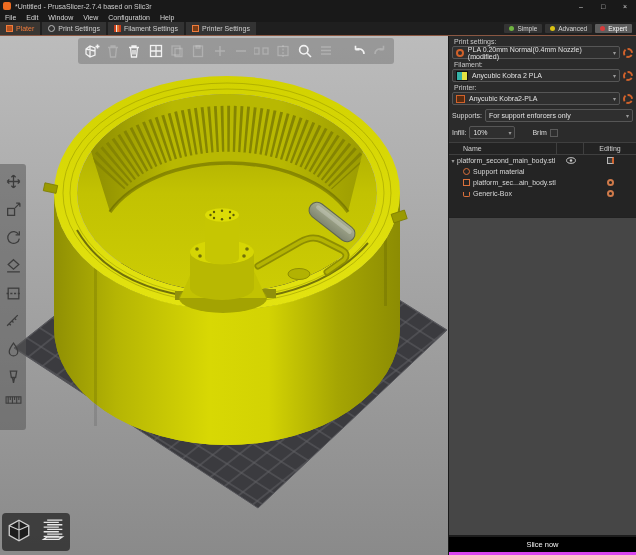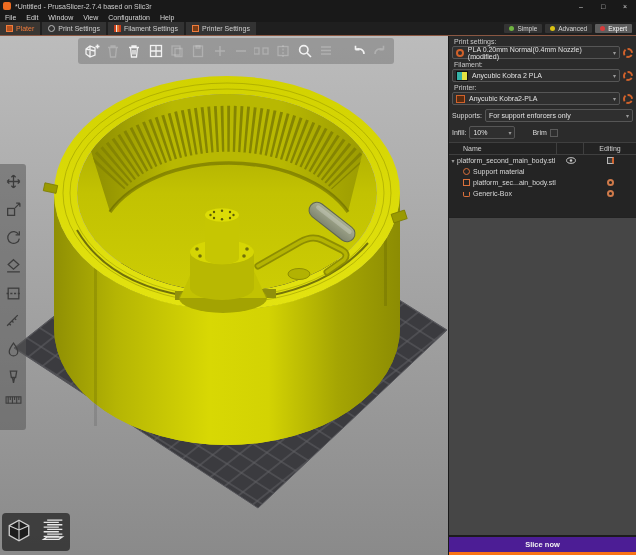--- a/index.html
+++ b/index.html
@@ -83,22 +83,22 @@
   .caret{width:8px;text-align:center;color:#9a9a9a;font-size:6px;}
   .indent{width:14px;flex:0 0 auto;}
   .tree-ico{width:7px;height:7px;margin-right:3px;flex:0 0 auto;box-sizing:border-box;}
   .tico-circle{border:1.5px solid #d8703c;border-radius:50%;}
   .tico-square{border:1px solid #d8703c;}
   .tico-box{border:1px solid #d8703c;border-top:none;border-radius:0 0 2px 2px;height:5px;margin-top:2px;}
   .edit-gear{width:7px;height:7px;border:2px solid #cf7a4a;border-radius:50%;box-sizing:border-box;}
   .edit-cube{width:7px;height:7px;border:1px solid #b8b8b8;border-right:2px solid #d1622b;box-sizing:border-box;background:#3a3a3a;}
   #list-filler{height:18px;background:#242424;}
   #info-area{flex:1;background:#464646;border-top:1px solid #222;border-bottom:2px solid #1c1c1c;margin:0;}
-  #slice-bar{height:15px;background:#4c1d95;display:flex;align-items:center;justify-content:center;
-             color:#f2f2f2;font-weight:bold;font-size:7.5px;border-bottom:3px solid #f97316;}
+  #slice-bar{height:15px;background:#000000;display:flex;align-items:center;justify-content:center;
+             color:#f2f2f2;font-weight:normal;font-size:7.5px;border-bottom:3px solid #d946ef;}
 </style>
 </head>
 <body>
 
 <div id="app">
 
   <div id="titlebar" class="abs">
     <span id="app-icon"></span>
     <span>*Untitled - PrusaSlicer-2.7.4 based on Slic3r</span>
     <span id="win-controls">

